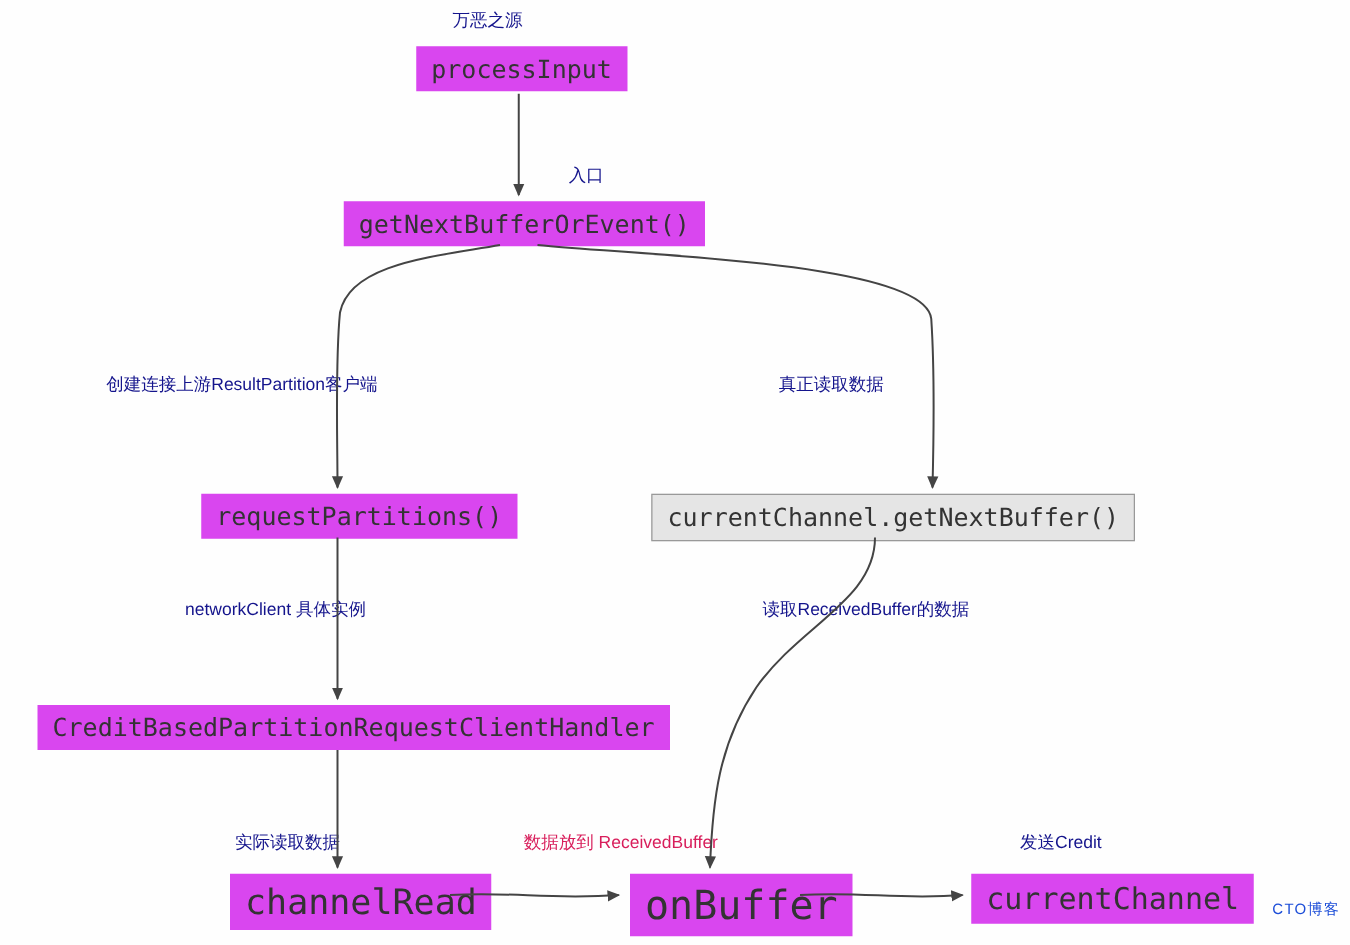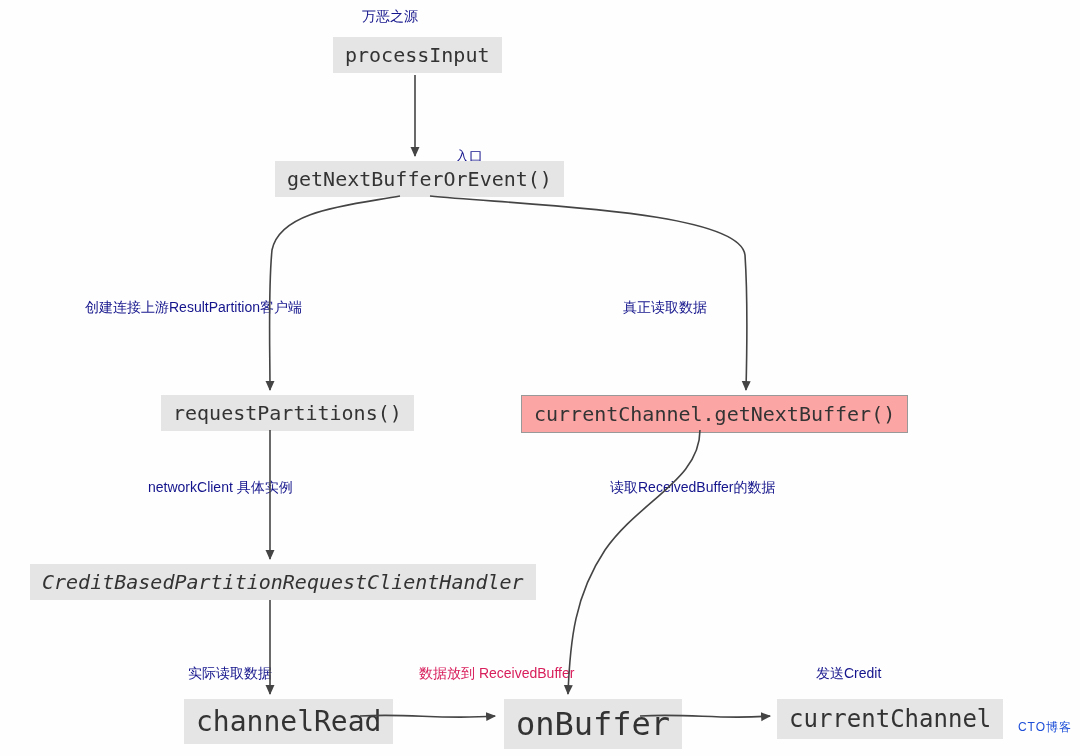--- a/index.html
+++ b/index.html
@@ -12,30 +12,30 @@
     }
     .label {
       position: absolute;
       color: #14148c;
       font-size: 14px;
       white-space: nowrap;
     }
     .label.red { color: #d81e5b; }
     .node {
       position: absolute;
-      background: #e5e5e5;
+      background: #d946ef;
       padding: 6px 12px;
       font-family: "Andale Mono", "Menlo", "Consolas", monospace;
       font-size: 20px;
       color: #333;
       white-space: nowrap;
     }
     .node.bordered {
       border: 1px solid #999;
-      background: #fca5a5;
+      background: #e5e5e5;
     }
     .watermark {
       position: absolute;
       right: 8px;
       bottom: 20px;
       color: #1d4ed8;
       font-size: 12px;
       letter-spacing: 1px;
     }
     svg.arrows {
@@ -43,34 +43,34 @@
       left: 0; top: 0;
       width: 1080px;
       height: 756px;
       pointer-events: none;
     }
   </style>
 </head>
 <body>
 
 <div class="label" style="left:362px; top:8px;">万恶之源</div>
-<div class="label" style="left:455px; top:148px;">入口</div>
+<div class="label" style="left:455px; top:132px;">入口</div>
 <div class="label" style="left:85px; top:299px;">创建连接上游ResultPartition客户端</div>
 <div class="label" style="left:623px; top:299px;">真正读取数据</div>
 <div class="label" style="left:148px; top:479px;">networkClient 具体实例</div>
 <div class="label" style="left:610px; top:479px;">读取ReceivedBuffer的数据</div>
 <div class="label" style="left:188px; top:665px;text-align:center;">实际读取数据</div>
 <div class="label red" style="left:419px; top:665px;">数据放到 ReceivedBuffer</div>
 <div class="label" style="left:816px; top:665px;">发送Credit</div>
 
 <div class="node" style="left:333px; top:37px;">processInput</div>
 <div class="node" style="left:275px; top:161px;">getNextBufferOrEvent()</div>
 <div class="node" style="left:161px; top:395px;">requestPartitions()</div>
 <div class="node bordered" style="left:521px; top:395px;">currentChannel.getNextBuffer()</div>
-<div class="node" style="left:30px; top:564px;font-style:italic;">CreditBasedPartitionRequestClientHandler</div>
+<div class="node" style="left:30px; top:564px;">CreditBasedPartitionRequestClientHandler</div>
 <div class="node" style="left:184px; top:699px; font-size:28px;">channelRead</div>
 <div class="node" style="left:504px; top:699px; font-size:32px;">onBuffer</div>
 <div class="node" style="left:777px; top:699px; font-size:24px;">currentChannel</div>
 
 <div class="watermark">CTO博客</div>
 
 <svg class="arrows">
   <defs>
     <marker id="arrow" viewBox="0 0 10 10" refX="8" refY="5" markerWidth="7" markerHeight="7" orient="auto-start-reverse">
       <path d="M 0 1 L 9 5 L 0 9 z" fill="#444"></path>

